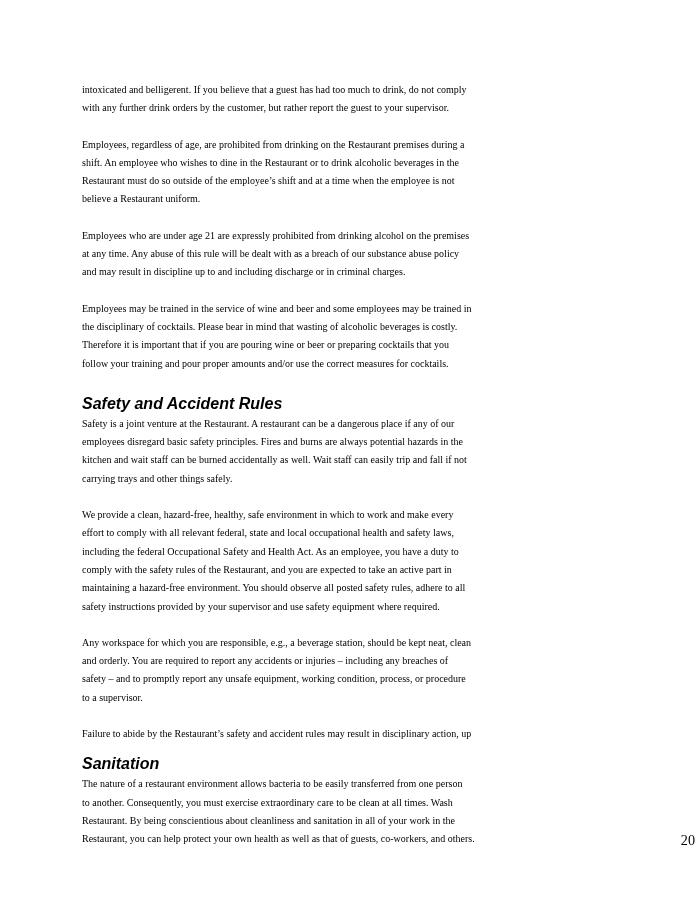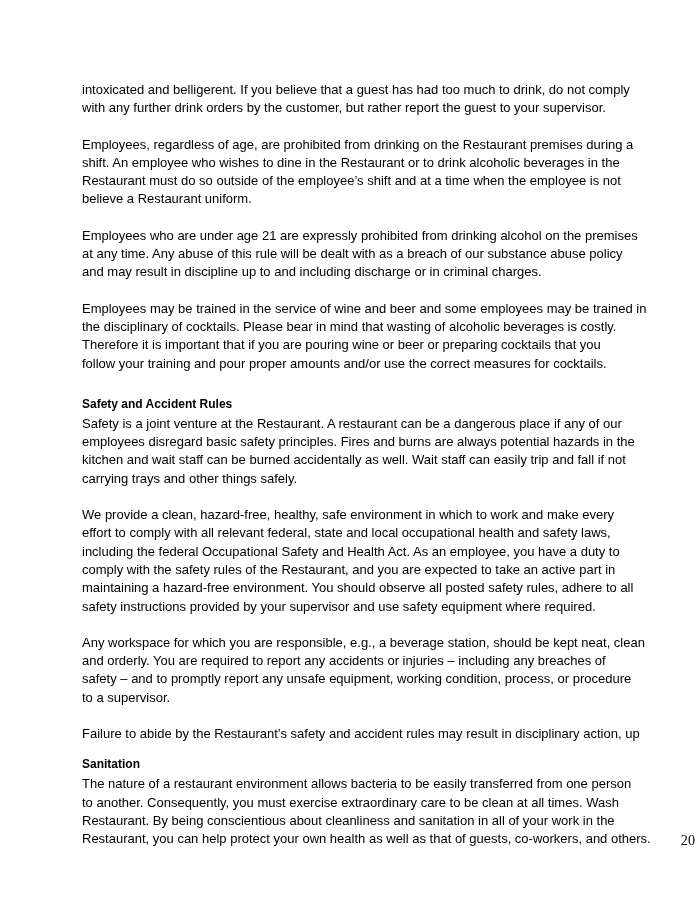--- a/index.html
+++ b/index.html
@@ -1,20 +1,20 @@
 <!DOCTYPE html>
 <html><head>
 <meta charset="utf-8">
 <style>
   html, body { margin: 0; padding: 0; background: #ffffff; }
   body { width: 695px; height: 900px; position: relative; overflow: hidden; }
   .page { position: absolute; left: 82px; top: 81px; width: 560px; color: #000; }
   .para { margin: 0 0 18px 0; }
-  .line { display: block; font-family: Liberation Sans, sans-serif; font-size: 13px; line-height: 18.3px; white-space: nowrap; }
-  .heading { font-family: "Liberation Sans", sans-serif; font-weight: bold; font-size: 12px; line-height: 22px; margin: 8px 0 0 0; }
+  .line { display: block; font-family: Liberation Serif, serif; font-size: 10px; line-height: 18.3px; white-space: nowrap; }
+  .heading { font-family: "Liberation Sans", sans-serif; font-weight: bold; font-style: italic; font-size: 16px; line-height: 22px; margin: 8px 0 0 0; }
   .page-number { position: absolute; left: 0; width: 695px; top: 831px; text-align: right; font-family: "Liberation Serif", serif; font-size: 14.2px; line-height: 18px; color: #000; }
 </style>
 </head>
 <body>
 
 <div class="page">
 
   <div class="para">
     <span class="line">intoxicated and belligerent. If you believe that a guest has had too much to drink, do not comply</span>
     <span class="line">with any further drink orders by the customer, but rather report the guest to your supervisor.</span>

